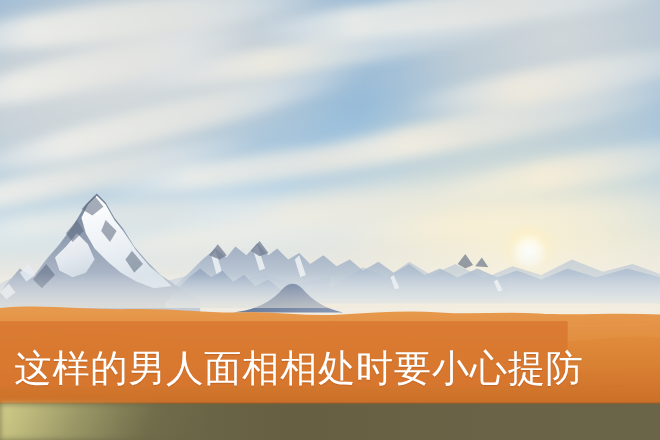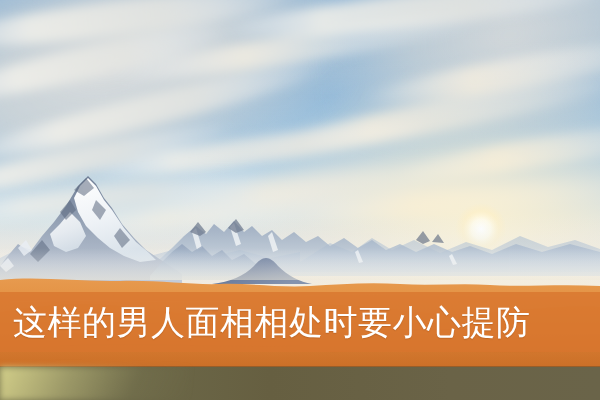--- a/index.html
+++ b/index.html
@@ -97,25 +97,25 @@
     position: absolute;
     left: 0; top: 272px;
     width: 600px; height: 96px;
   }
 
   
   .banner {
     position: absolute;
     left: 0;
     top: 292px;
-    width: 600px;
+    width: 516px;
     height: 60px;
     background: rgba(216,118,46,0.80);
     display: flex;
-    align-items: center;
+    align-items: flex-end;
   }
   .banner-text {
     color: #ffffff;
     font-size: 34px;
     line-height: 1;
     letter-spacing: 0.5px;
     padding-left: 13px;
     white-space: nowrap;
     font-weight: 400;
     text-shadow: 0 1px 1px rgba(120,55,10,0.25);

